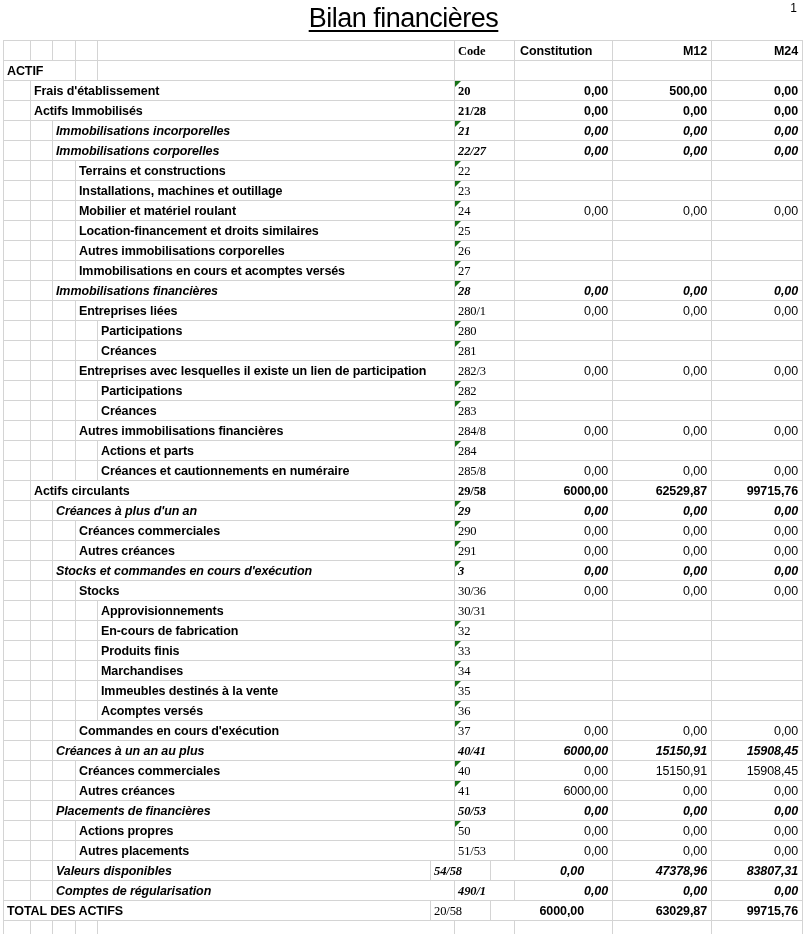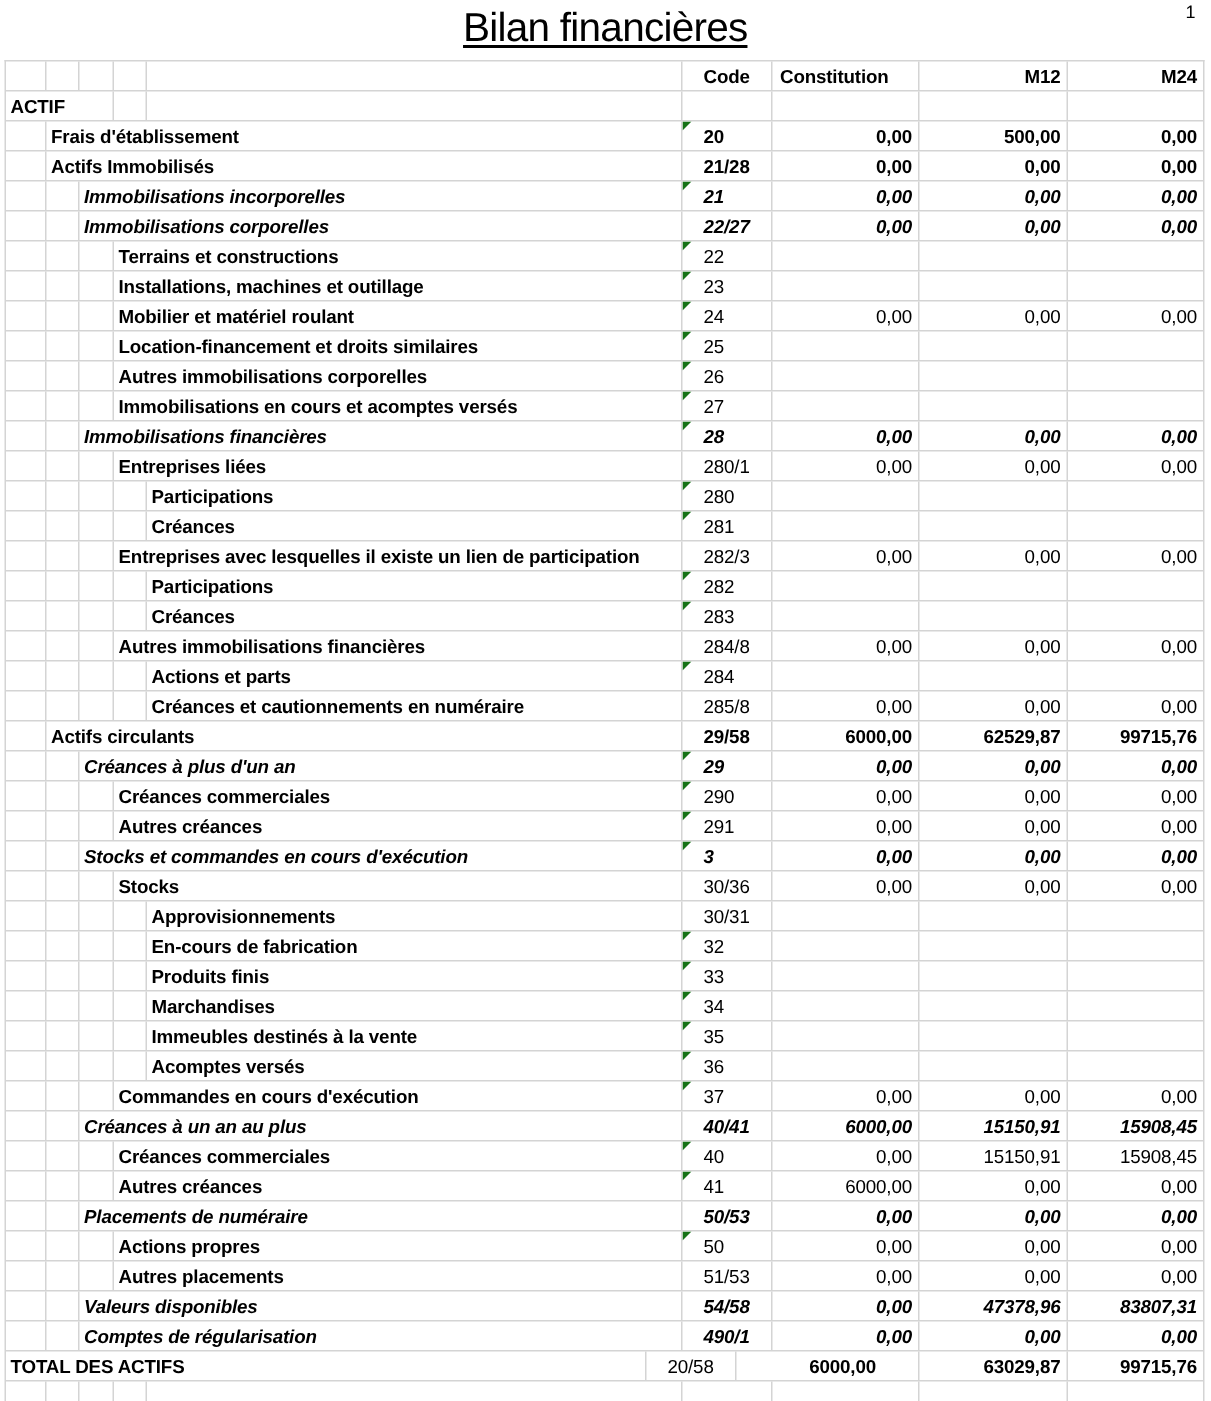--- a/index.html
+++ b/index.html
@@ -27,21 +27,21 @@
   }
   .row{
     display:flex;height:20px;border-bottom:1px solid var(--grid);
     font-size:12.5px;line-height:18px;letter-spacing:-0.1px;
   }
   .row.blank{height:14px;border-bottom:none;}
   .cell{overflow:hidden;white-space:nowrap;padding-top:1px;flex:none;}
   .stub{border-right:1px solid var(--grid);}
   .desc{padding-left:3px;}
   .grow{flex:1 1 auto;min-width:0;font-weight:bold;}
-  .code{width:60px;border-left:1px solid var(--grid);padding-left:14px;position:relative;}
+  .code{width:60px;border-left:1px solid var(--grid);padding-left:3px;position:relative;font-family:Liberation Serif, serif;}
   .val{border-left:1px solid var(--grid);text-align:right;padding-right:4px;}
   .hl{text-align:left;padding-left:5px;}
   .s-bold .cell{font-weight:bold;}
   .s-bolditalic .cell{font-weight:bold;font-style:italic;}
   .s-total .cell{font-weight:bold;}
   .s-total .code{font-weight:normal;}
   .row.header .cell{font-weight:bold;}
   .flag{
     position:absolute;top:0;left:0;width:0;height:0;
     border-top:6px solid var(--flag);border-right:6px solid transparent;
@@ -396,21 +396,21 @@
           <div class="cell stub" style="width: 22px;"></div>
           <div class="cell stub" style="width: 23px;"></div>
           <div class="cell desc grow">Autres créances</div>
           <div class="cell code"><div class="flag"></div><span>41</span></div>
           <div class="cell val" style="width: 98px;">6000,00</div>
           <div class="cell val" style="width: 99px;">0,00</div>
           <div class="cell val" style="width: 91px;">0,00</div>
         </div><div class="row s-bolditalic">
           <div class="cell stub" style="width: 27px;"></div>
           <div class="cell stub" style="width: 22px;"></div>
-          <div class="cell desc grow">Placements de numéraire</div>
+          <div class="cell desc grow">Placements de financières</div>
           <div class="cell code"><span>50/53</span></div>
           <div class="cell val" style="width: 98px;">0,00</div>
           <div class="cell val" style="width: 99px;">0,00</div>
           <div class="cell val" style="width: 91px;">0,00</div>
         </div><div class="row s-regular">
           <div class="cell stub" style="width: 27px;"></div>
           <div class="cell stub" style="width: 22px;"></div>
           <div class="cell stub" style="width: 23px;"></div>
           <div class="cell desc grow">Actions propres</div>
           <div class="cell code"><div class="flag"></div><span>50</span></div>
@@ -425,21 +425,21 @@
           <div class="cell code"><span>51/53</span></div>
           <div class="cell val" style="width: 98px;">0,00</div>
           <div class="cell val" style="width: 99px;">0,00</div>
           <div class="cell val" style="width: 91px;">0,00</div>
         </div><div class="row s-bolditalic">
           <div class="cell stub" style="width: 27px;"></div>
           <div class="cell stub" style="width: 22px;"></div>
           <div class="cell desc grow">Valeurs disponibles</div>
           <div class="cell code"><span>54/58</span></div>
           <div class="cell val" style="width: 98px;">0,00</div>
-          <div class="cell val" style="width: 99px;">47378,96</div>
+          <div class="cell val" style="width: 99px; margin-left: 24px;">47378,96</div>
           <div class="cell val" style="width: 91px;">83807,31</div>
         </div><div class="row s-bolditalic">
           <div class="cell stub" style="width: 27px;"></div>
           <div class="cell stub" style="width: 22px;"></div>
           <div class="cell desc grow">Comptes de régularisation</div>
           <div class="cell code"><span>490/1</span></div>
           <div class="cell val" style="width: 98px;">0,00</div>
           <div class="cell val" style="width: 99px;">0,00</div>
           <div class="cell val" style="width: 91px;">0,00</div>
         </div><div class="row s-total">

